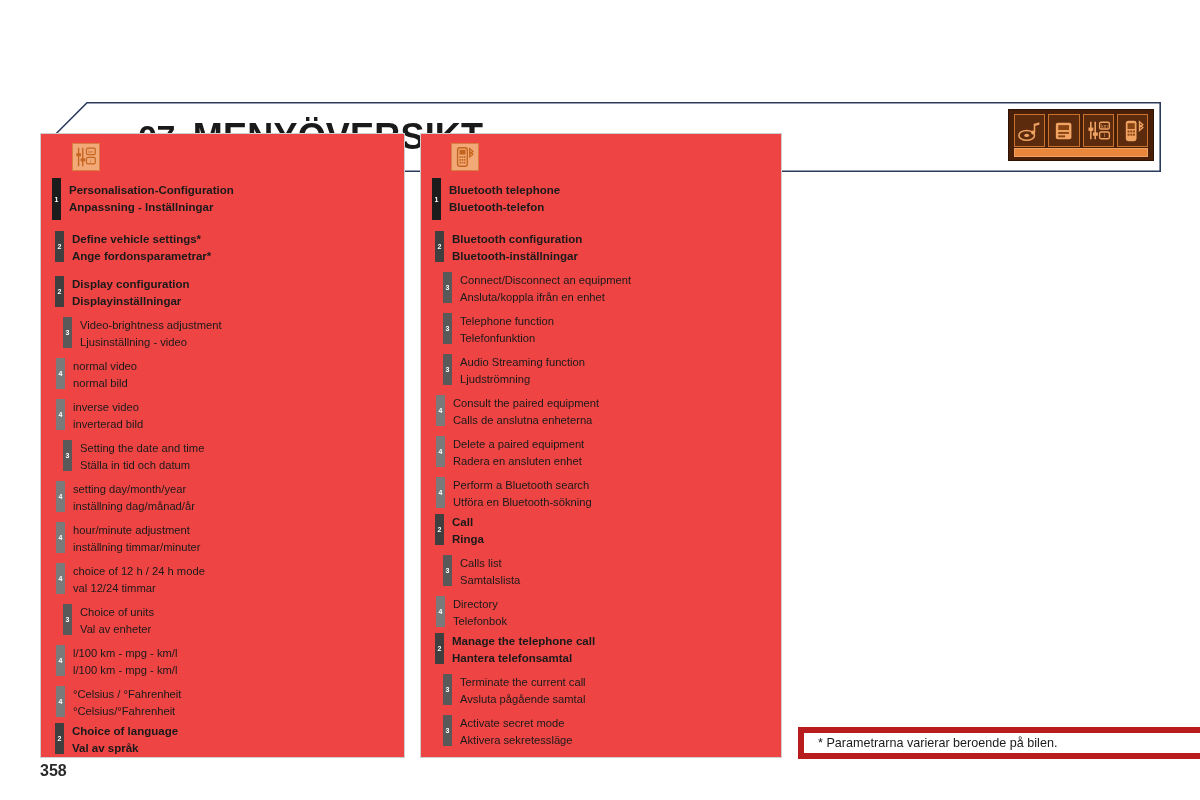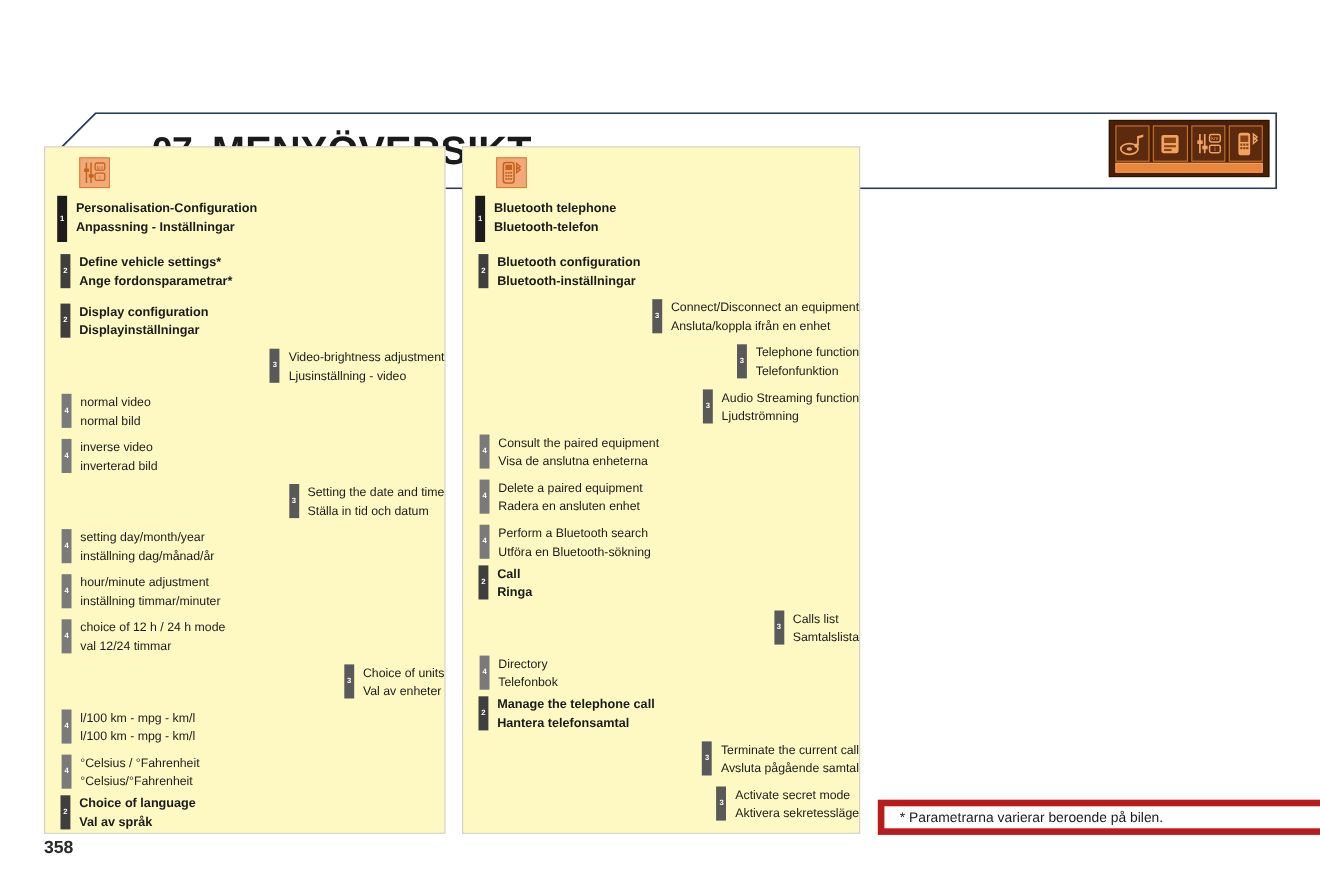--- a/index.html
+++ b/index.html
@@ -85,21 +85,21 @@
     height: 9px;
     background: #e8863c;
     border: 1px solid #f0a061;
     box-sizing: border-box;
   }
 
   
   .panel {
     position: absolute;
     top: 133px;
-    background: #fef9c3;
+    background: #ef4444;
     border: 1px solid #cfcfcf;
     box-sizing: border-box;
   }
   #panel-left  { left: 40px;  width: 365px; height: 625px; }
   #panel-right { left: 420px; width: 362px; height: 625px; }
 
   .panel-icon {
     position: absolute;
     top: 9px;
     width: 28px;
@@ -150,21 +150,21 @@
 
   
   .lvl1 { margin-left: 11px; }
   .lvl1 .bar   { background: #1c1c1c; height: 42px; }
   .lvl1 .lab-en, .lvl1 .lab-sv { font-weight: bold; font-size: 11.5px; }
 
   .lvl2 { margin-left: 14px; }
   .lvl2 .bar   { background: #3f3f3f; height: 31px; }
   .lvl2 .lab-en, .lvl2 .lab-sv { font-weight: bold; font-size: 11.5px; }
 
-  .lvl3 { margin-left: 22px; justify-content: flex-end; }
+  .lvl3 { margin-left: 22px; }
   .lvl3 .bar   { background: #595959; height: 31px; }
 
   .lvl4 { margin-left: 15px; }
   .lvl4 .bar   { background: #7a7a7a; height: 31px; }
 
   .row.gap-lg { margin-top: 11px; }
   .row.gap-md { margin-top: 7px; }
   .row.gap-sm { margin-top: 3px; }
   .row.gap-none { margin-top: 0px; }
 
@@ -429,21 +429,21 @@
         <div class="bar">3</div>
         <div class="labels">
           <div class="lab-en">Audio Streaming function</div>
           <div class="lab-sv">Ljudströmning</div>
         </div>
       </div>
       <div class="row lvl4 gap-md">
         <div class="bar">4</div>
         <div class="labels">
           <div class="lab-en">Consult the paired equipment</div>
-          <div class="lab-sv">Visa de anslutna enheterna</div>
+          <div class="lab-sv">Calls de anslutna enheterna</div>
         </div>
       </div>
       <div class="row lvl4 gap-md">
         <div class="bar">4</div>
         <div class="labels">
           <div class="lab-en">Delete a paired equipment</div>
           <div class="lab-sv">Radera en ansluten enhet</div>
         </div>
       </div>
       <div class="row lvl4 gap-md">

